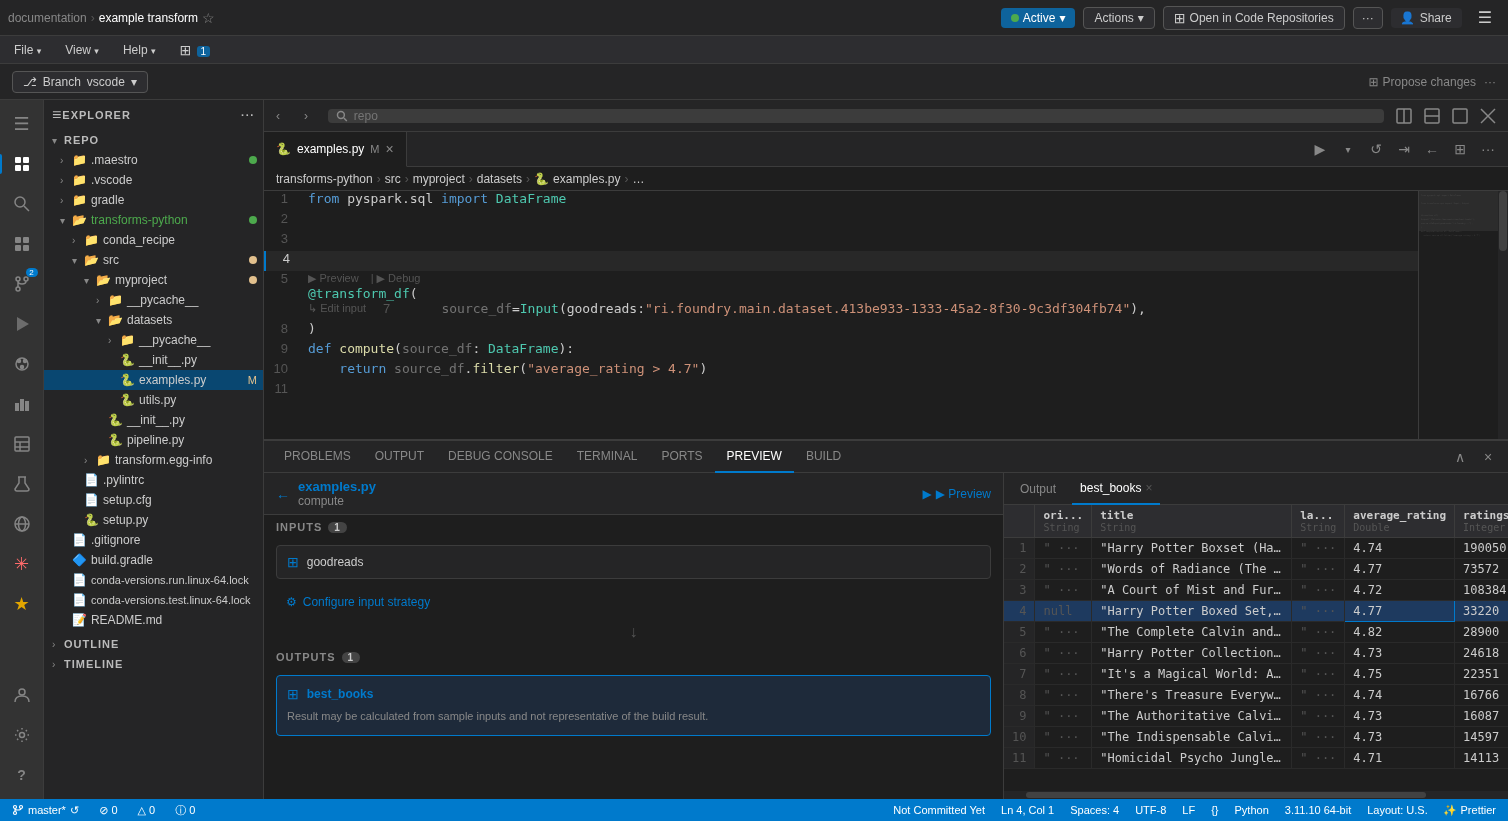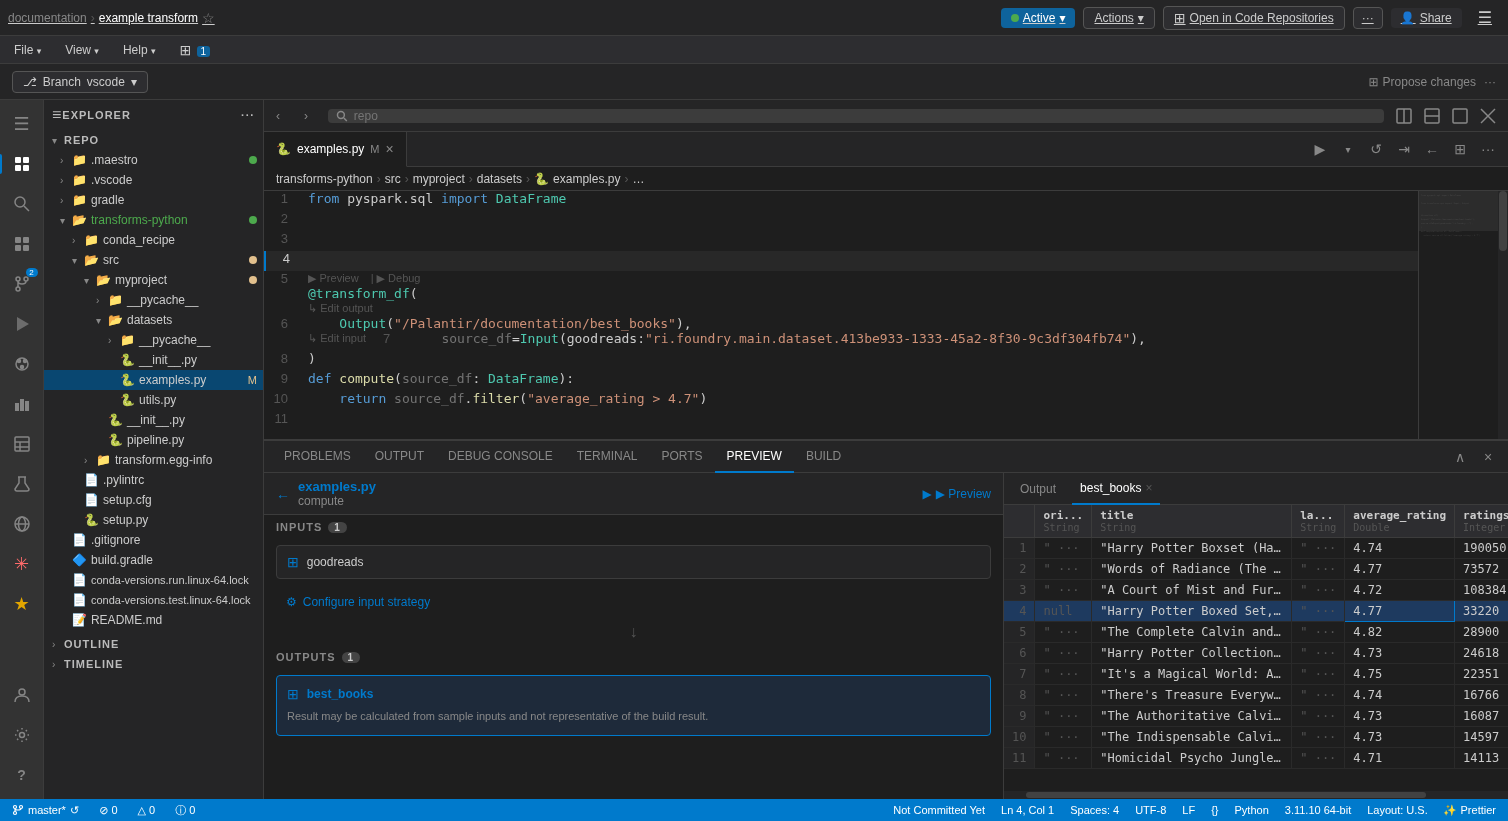--- a/index.html
+++ b/index.html
@@ -1,19 +1,19 @@
 <!DOCTYPE html>
 <html><head>
   <meta charset="utf-8">
   <style>
     * { box-sizing: border-box; margin: 0; padding: 0; }
     body { font-family: -apple-system, BlinkMacSystemFont, 'Segoe UI', sans-serif; font-size: 12px; background: #1e1e1e; color: #cccccc; overflow: hidden; width: 1508px; height: 821px; display: flex; flex-direction: column; }
 
     
-    .top-bar { display: flex; align-items: center; background: #252526; height: 36px; padding: 0 8px; border-bottom: 1px solid #3c3c3c; flex-shrink: 0; text-decoration: underline; }
+    .top-bar { display: flex; align-items: center; background: #252526; height: 36px; padding: 0 8px; border-bottom: 1px solid #3c3c3c; flex-shrink: 0; }
     .top-bar-left { display: flex; align-items: center; gap: 6px; flex: 1; }
     .top-bar-breadcrumb { display: flex; align-items: center; gap: 4px; color: #cccccc; font-size: 12px; }
     .top-bar-breadcrumb span { color: #888; }
     .top-bar-breadcrumb .current { color: #ffffff; font-weight: 500; }
     .star-icon { color: #888; font-size: 14px; }
     .top-bar-actions { display: flex; align-items: center; gap: 8px; }
     .btn-active { display: flex; align-items: center; gap: 4px; background: #0e639c; color: white; padding: 3px 10px; border-radius: 4px; font-size: 12px; cursor: pointer; }
     .btn-actions { display: flex; align-items: center; gap: 4px; background: #2d2d30; color: #cccccc; padding: 3px 10px; border-radius: 4px; font-size: 12px; cursor: pointer; border: 1px solid #555; }
     .btn-open-repos { display: flex; align-items: center; gap: 4px; background: #2d2d30; color: #cccccc; padding: 3px 10px; border-radius: 4px; font-size: 12px; cursor: pointer; border: 1px solid #555; }
     .btn-more { background: #2d2d30; color: #cccccc; padding: 3px 8px; border-radius: 4px; font-size: 12px; cursor: pointer; border: 1px solid #555; }
@@ -588,32 +588,20 @@
             </div>
           </div>
           <div style="display:flex;align-items:center">
             <div class="line-num" style="visibility:hidden">5</div>
             <div class="line-content" style="font-family:Consolas,Monaco,monospace;font-size:13px;padding-left:4px">
               <span class="dec">@transform_df</span><span>(</span>
             </div>
           </div>
         </div>
 
-        <div class="code-line" style="flex-direction:column">
-          <div style="display:flex;align-items:center">
-            <div class="line-num" style="visibility:hidden">6</div>
-            <span style="color:#555;font-size:11px;padding-left:4px">↳ Edit output</span>
-          </div>
-          <div style="display:flex;align-items:center">
-            <div class="line-num">6</div>
-            <div class="line-content" style="font-family:Consolas,Monaco,monospace;font-size:13px;padding-left:4px">
-              &nbsp;&nbsp;&nbsp;&nbsp;<span class="cls">Output</span>(<span class="str">"/Palantir/documentation/best_books"</span>),
-            </div>
-          </div>
-        </div>
 
         <div class="code-line" style="flex-direction:row">
           <div style="display:flex;align-items:center">
             <div class="line-num" style="visibility:hidden">7</div>
             <span style="color:#555;font-size:11px;padding-left:4px">↳ Edit input</span>
           </div>
           <div style="display:flex;align-items:center">
             <div class="line-num">7</div>
             <div class="line-content" style="font-family:Consolas,Monaco,monospace;font-size:13px;padding-left:4px">
               &nbsp;&nbsp;&nbsp;&nbsp;<span class="param">source_df</span>=<span class="cls">Input</span>(<span>goodreads:</span><span class="str">"ri.foundry.main.dataset.413be933-1333-45a2-8f30-9c3df304fb74"</span>),

